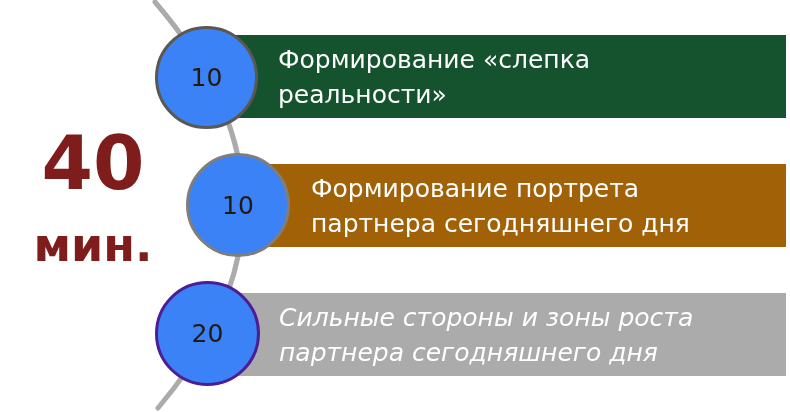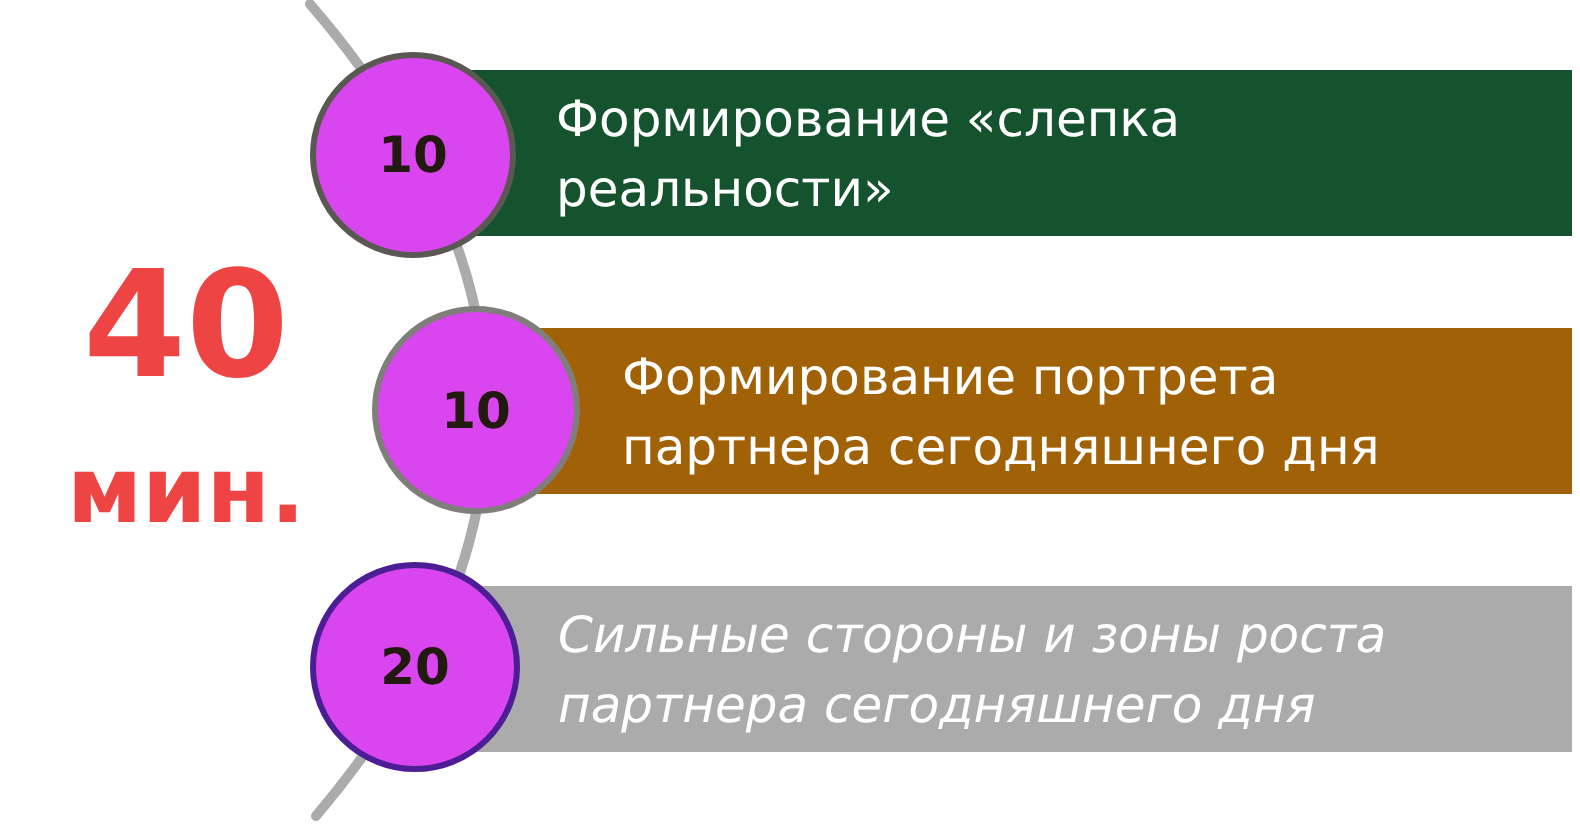--- a/index.html
+++ b/index.html
@@ -3,37 +3,37 @@
   <meta charset="utf-8">
   <style>
     html, body { margin: 0; padding: 0; }
     body {
       width: 790px; height: 412px; background: #ffffff; position: relative; overflow: hidden;
       font-family: "DejaVu Sans", "Liberation Sans", sans-serif;
     }
     .arc { position: absolute; left: 0; top: 0; width: 790px; height: 412px; }
     .total {
       position: absolute; left: 0; width: 170px; text-align: center;
-      color: #ef4444; font-weight: bold;
+      color: #7f1d1d; font-weight: bold;
     }
     .total-num { top: 118px; font-size: 74px; line-height: 90px; left: 8px; }
     .total-unit { top: 220px; font-size: 46px; line-height: 50px; left: 8px; }
     .bar {
       position: absolute; height: 83px; color: #ffffff;
       font-size: 25px; line-height: 35px; box-sizing: border-box;
       display: flex; align-items: center;
     }
     .bar span { display: block; white-space: pre-line; }
     .bar1 { left: 232px; top: 35px; width: 554px; background: #14532d; padding-left: 46px; }
     .bar2 { left: 262px; top: 164px; width: 524px; background: #a16207; padding-left: 49px; }
     .bar3 { left: 232px; top: 293px; width: 554px; background: #ababab; padding-left: 47px; font-style: italic; }
     .circle {
-      position: absolute; border-radius: 50%; background: #d946ef; box-sizing: border-box;
+      position: absolute; border-radius: 50%; background: #3b82f6; box-sizing: border-box;
       display: flex; align-items: center; justify-content: center;
-      font-weight: bold; font-size: 25px; color: #231a0f; text-align: center;
+      font-weight: normal; font-size: 25px; color: #231a0f; text-align: center;
     }
     .c1 { left: 155px; top: 26px; width: 103px; height: 103px; border: 3px solid #5b5853; }
     .c2 { left: 186px; top: 153px; width: 104px; height: 104px; border: 3px solid #7f7e7a; }
     .c3 { left: 155px; top: 281px; width: 105px; height: 105px; border: 3px solid #4c1d95; }
   </style>
 </head>
 <body>
 
 <svg class="arc" viewBox="0 0 790 412">
   <path d="M 155 2 Q 330 205 158 408" fill="none" stroke="#ababab" stroke-width="5" stroke-linecap="round"></path>

